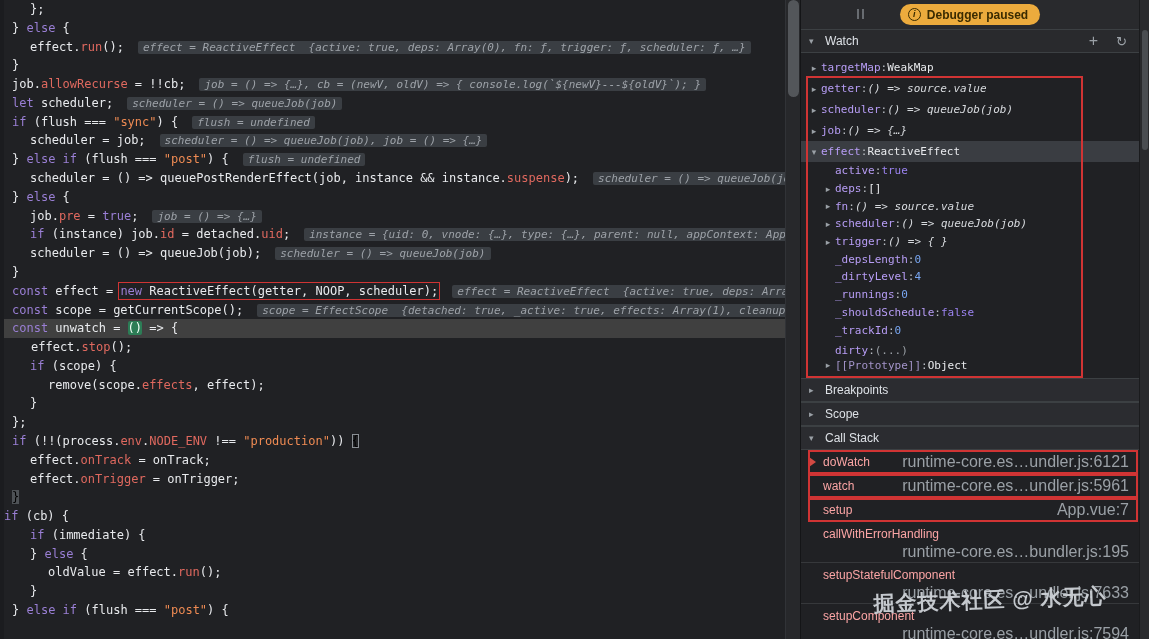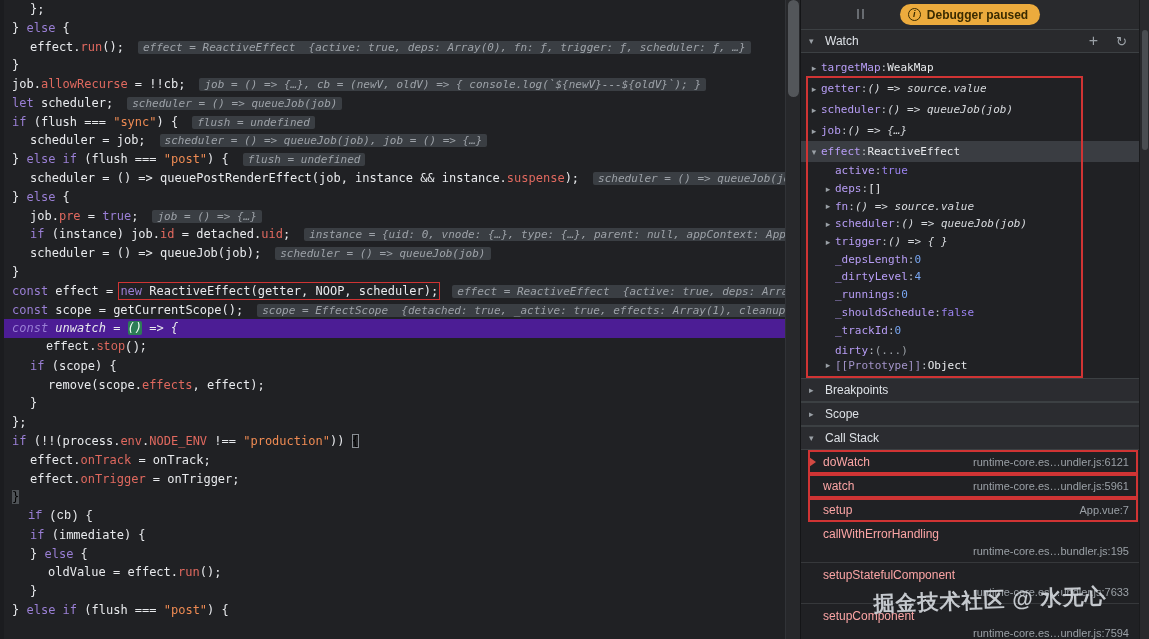--- a/index.html
+++ b/index.html
@@ -4,21 +4,21 @@
 <style>
   * { margin:0; padding:0; box-sizing:border-box; }
   body { background:#000; font-family:"Liberation Sans",sans-serif; }
   .app { position:relative; width:1149px; height:639px; background:#202124; overflow:hidden; }
 
   
   .left-gutter { position:absolute; left:0; top:0; width:4px; height:100%; background:#1b1c1f; z-index:3; }
   .code-pane { position:absolute; left:0; top:0; width:785px; height:639px; background:#202124; overflow:hidden;
                font-family:"DejaVu Sans Mono",monospace; font-size:12px; }
   .code-line { height:18.79px; line-height:18.79px; white-space:pre; overflow:hidden; width:785px; }
-  .code-line.paused { background:#4c1d95;font-style:italic; }
+  .code-line.paused { background:#404040; }
   .tok-p { color:#e8eaed; }
   .tok-k { color:#9a7fd5; }
   .tok-s { color:#ef8b53; }
   .tok-r { color:#e0695f; }
   .tok-x { background:#2c7d56; color:#f2fff7; border-radius:2px; }
   .tok-bko { outline:1px solid #8a8f94; outline-offset:-1px; }
   .tok-bkm { background:#4e5256; }
   .inline-redbox { outline:1.5px solid #d03434; outline-offset:1px; }
   .inline-hint { background:#3a3e43; color:#9da2a8; font-style:italic; font-size:11px;
                  padding:0 5px; margin-left:14px; border-radius:2px; }
@@ -63,21 +63,21 @@
   .v-arr { color:#e8eaed; }
   .v-fn { color:#d7dade; font-style:italic; }
   .v-bool { color:#9b83f0; }
   .v-num { color:#79a7f3; }
   .v-accessor { color:#9aa0a6; }
 
   .callstack-list { background:#202124; }
   .cs-row { position:relative; height:24px; display:flex; align-items:center;
             padding:0 10px 0 22px; font-size:12px; }
   .cs-name { color:#fca5a5; }
-  .cs-loc { margin-left:auto; color:#9aa0a6; font-size:11px; }
+  .cs-loc { margin-left:auto; color:#9aa0a6; font-size:16px; }
   .cs-row.two { height:41px; display:block; padding:4px 10px 0 22px; border-bottom:1px solid #36383b; }
   .cs-row.two .cs-line1 { height:17px; line-height:17px; }
   .cs-row.two .cs-line2 { height:17px; line-height:17px; text-align:right; }
   .cs-marker { position:absolute; left:8px; top:7px; width:0; height:0;
                border-left:7px solid #d24a43; border-top:5px solid transparent; border-bottom:5px solid transparent; }
 
   
   .outer-scrollbar { position:absolute; left:1139px; top:0; width:10px; height:639px; background:#292a2d;
                      border-left:1px solid #1a1b1d; z-index:4; }
   .outer-scrollbar .thumb { position:absolute; left:2px; top:30px; width:6px; height:120px; background:#4a4d51; border-radius:4px; }
@@ -106,30 +106,30 @@
       <div class="code-line" style="padding-left: 12px;"><span class="tok-p">} </span><span class="tok-k">else</span><span class="tok-p"> </span><span class="tok-k">if</span><span class="tok-p"> (flush === </span><span class="tok-s">"post"</span><span class="tok-p">) {</span><span class="inline-hint">flush = undefined</span></div>
       <div class="code-line" style="padding-left: 30px;"><span class="tok-p">scheduler = () =&gt; queuePostRenderEffect(job, instance &amp;&amp; instance.</span><span class="tok-r">suspense</span><span class="tok-p">);</span><span class="inline-hint">scheduler = () =&gt; queueJob(job)</span></div>
       <div class="code-line" style="padding-left: 12px;"><span class="tok-p">} </span><span class="tok-k">else</span><span class="tok-p"> {</span></div>
       <div class="code-line" style="padding-left: 30px;"><span class="tok-p">job.</span><span class="tok-r">pre</span><span class="tok-p"> = </span><span class="tok-k">true</span><span class="tok-p">;</span><span class="inline-hint">job = () =&gt; {…}</span></div>
       <div class="code-line" style="padding-left: 30px;"><span class="tok-k">if</span><span class="tok-p"> (instance) job.</span><span class="tok-r">id</span><span class="tok-p"> = detached.</span><span class="tok-r">uid</span><span class="tok-p">;</span><span class="inline-hint">instance = {uid: 0, vnode: {…}, type: {…}, parent: null, appContext: AppContext, …}</span></div>
       <div class="code-line" style="padding-left: 30px;"><span class="tok-p">scheduler = () =&gt; queueJob(job);</span><span class="inline-hint">scheduler = () =&gt; queueJob(job)</span></div>
       <div class="code-line" style="padding-left: 12px;"><span class="tok-p">}</span></div>
       <div class="code-line" style="padding-left: 12px;"><span class="tok-k">const</span><span class="tok-p"> effect = </span><span class="inline-redbox"><span class="tok-k">new</span><span class="tok-p"> ReactiveEffect(getter, NOOP, scheduler);</span></span><span class="inline-hint">effect = ReactiveEffect  {active: true, deps: Array(0), fn: ƒ, trigger: ƒ, scheduler: ƒ, …}</span></div>
       <div class="code-line" style="padding-left: 12px;"><span class="tok-k">const</span><span class="tok-p"> scope = getCurrentScope();</span><span class="inline-hint">scope = EffectScope  {detached: true, _active: true, effects: Array(1), cleanups: Array(0), parent: EffectScope, …}</span></div>
       <div class="code-line paused" style="padding-left: 12px;"><span class="tok-k">const</span><span class="tok-p"> unwatch = </span><span class="tok-x">()</span><span class="tok-p"> =&gt; {</span></div>
-      <div class="code-line" style="padding-left: 46px; font-family: Liberation Mono, monospace;"><span class="tok-p">effect.</span><span class="tok-r">stop</span><span class="tok-p">();</span></div>
+      <div class="code-line" style="padding-left: 31px;"><span class="tok-p">effect.</span><span class="tok-r">stop</span><span class="tok-p">();</span></div>
       <div class="code-line" style="padding-left: 30px;"><span class="tok-k">if</span><span class="tok-p"> (scope) {</span></div>
       <div class="code-line" style="padding-left: 48px;"><span class="tok-p">remove(scope.</span><span class="tok-r">effects</span><span class="tok-p">, effect);</span></div>
       <div class="code-line" style="padding-left: 30px;"><span class="tok-p">}</span></div>
       <div class="code-line" style="padding-left: 12px;"><span class="tok-p">};</span></div>
       <div class="code-line" style="padding-left: 12px;"><span class="tok-k">if</span><span class="tok-p"> (!!(process.</span><span class="tok-r">env</span><span class="tok-p">.</span><span class="tok-r">NODE_ENV</span><span class="tok-p"> !== </span><span class="tok-s">"production"</span><span class="tok-p">)) </span><span class="tok-bko">{</span></div>
       <div class="code-line" style="padding-left: 30px;"><span class="tok-p">effect.</span><span class="tok-r">onTrack</span><span class="tok-p"> = onTrack;</span></div>
       <div class="code-line" style="padding-left: 30px;"><span class="tok-p">effect.</span><span class="tok-r">onTrigger</span><span class="tok-p"> = onTrigger;</span></div>
       <div class="code-line" style="padding-left: 12px;"><span class="tok-bkm">}</span></div>
-      <div class="code-line" style="padding-left: 28px; font-family: Liberation Mono, monospace;"><span class="tok-k">if</span><span class="tok-p"> (cb) {</span></div>
+      <div class="code-line" style="padding-left: 4px;"><span class="tok-k">if</span><span class="tok-p"> (cb) {</span></div>
       <div class="code-line" style="padding-left: 30px;"><span class="tok-k">if</span><span class="tok-p"> (immediate) {</span></div>
       <div class="code-line" style="padding-left: 30px;"><span class="tok-p">} </span><span class="tok-k">else</span><span class="tok-p"> {</span></div>
       <div class="code-line" style="padding-left: 48px;"><span class="tok-p">oldValue = effect.</span><span class="tok-r">run</span><span class="tok-p">();</span></div>
       <div class="code-line" style="padding-left: 30px;"><span class="tok-p">}</span></div>
       <div class="code-line" style="padding-left: 12px;"><span class="tok-p">} </span><span class="tok-k">else</span><span class="tok-p"> </span><span class="tok-k">if</span><span class="tok-p"> (flush === </span><span class="tok-s">"post"</span><span class="tok-p">) {</span></div>
     </div>
 
   <div class="code-scrollbar">
     <div class="thumb"></div>
   </div>

